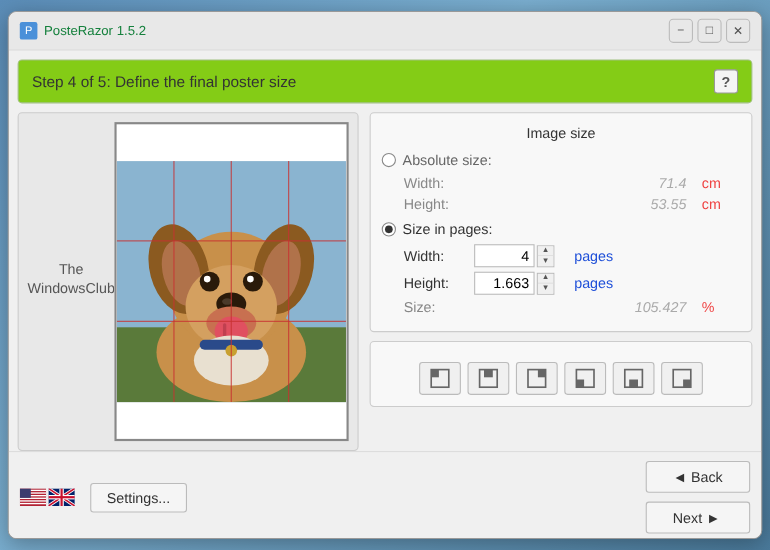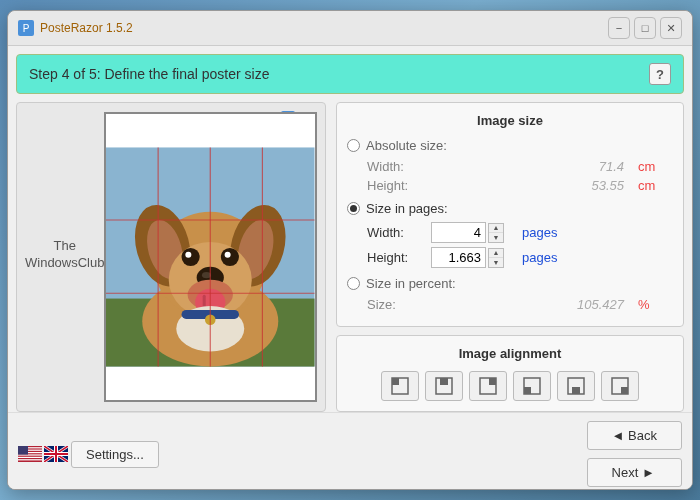--- a/index.html
+++ b/index.html
@@ -49,21 +49,21 @@
       border-radius: 2px;
       display: flex;
       align-items: center;
       justify-content: center;
       font-size: 10px;
       color: white;
     }
 
     .title-text {
       font-size: 12px;
-      color: #a16207;
+      color: #15803d;
     }
 
     .title-bar-buttons {
       display: flex;
       gap: 4px;
     }
 
     .title-btn {
       width: 22px;
       height: 22px;
@@ -72,21 +72,21 @@
       border-radius: 4px;
       cursor: pointer;
       display: flex;
       align-items: center;
       justify-content: center;
       font-size: 11px;
       color: #555;
     }
 
     .step-bar {
-      background: #5eead4;
+      background: #84cc16;
       border: 1px solid #a0c080;
       margin: 8px;
       padding: 8px 12px;
       border-radius: 4px;
       display: flex;
       align-items: center;
       justify-content: space-between;
       text-align: center;
     }
 
@@ -168,21 +168,21 @@
 
     .panel-group {
       background: #f8f8f8;
       border: 1px solid #ccc;
       border-radius: 4px;
       padding: 10px;
     }
 
     .panel-title {
       text-align: center;
-      font-weight: 700;
+      font-weight: 400;
       color: #333;
       margin-bottom: 10px;
       font-size: 13px;
     }
 
     .radio-option {
       display: flex;
       align-items: center;
       gap: 6px;
       margin-bottom: 6px;
@@ -321,21 +321,21 @@
       align-items: center;
       justify-content: space-between;
       padding: 8px 10px;
       border-top: 1px solid #ddd;
       background: #f0f0f0;
     }
 
     .bottom-left {
       display: flex;
       align-items: center;
-      gap: 3px;
+      gap: 14px;
     }
 
     .flag-icons {
       display: flex;
       gap: 2px;
     }
 
     .settings-btn {
       border: 1px solid #bbb;
       background: #f5f5f5;
@@ -492,33 +492,28 @@
           <div class="input-with-spinner">
             <input class="spinner-input" type="text" value="1.663" style="">
             <div class="spinner-btns">
               <div class="spinner-btn">▲</div>
               <div class="spinner-btn">▼</div>
             </div>
           </div>
           <span class="field-unit active" style="margin-left:4px;">pages</span>
         </div>
 
-        <div class="radio-option" style="margin-top:8px;">
-          <div class="radio-circle"></div>
-          <span class="radio-label">Size in percent:</span>
-        </div>
         <div class="field-row">
           <span class="field-label">Size:</span>
           <span class="field-value">105.427</span>
           <span class="field-unit">%</span>
         </div>
       </div>
 
       <div class="alignment-panel">
-        <div class="panel-title">Image alignment</div>
         <div class="alignment-buttons">
 
           <div class="align-btn">
             <svg width="20" height="20" viewBox="0 0 20 20">
                 <rect x="2" y="2" width="16" height="16" fill="none" stroke="#666" stroke-width="1.5"></rect>
                 <rect x="2" y="2" width="7" height="7" fill="#666"></rect>
               </svg>
           </div>
           <div class="align-btn">
             <svg width="20" height="20" viewBox="0 0 20 20">

